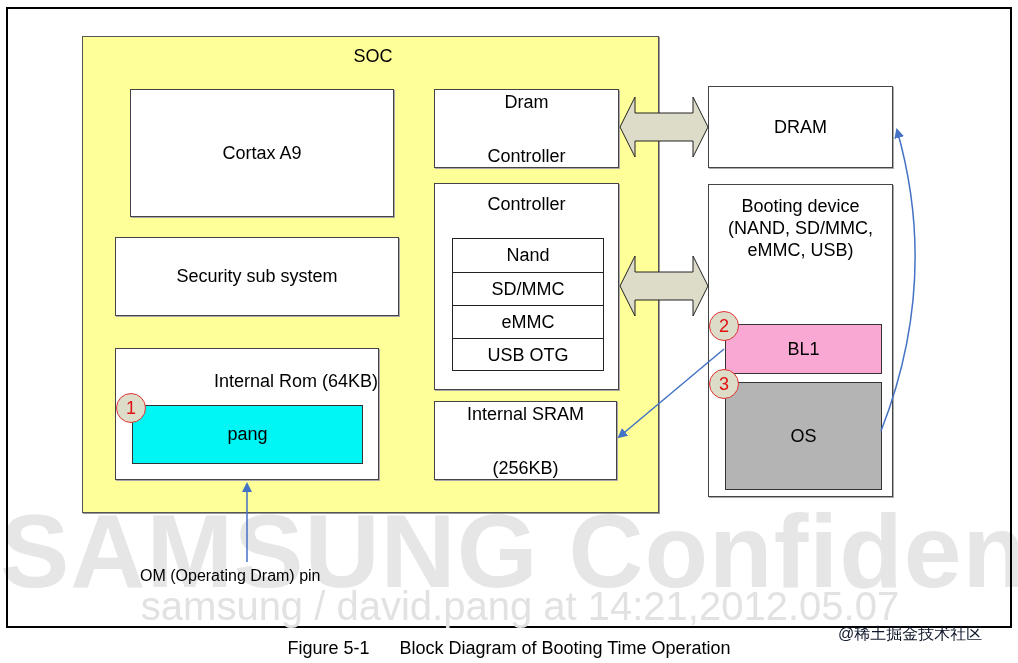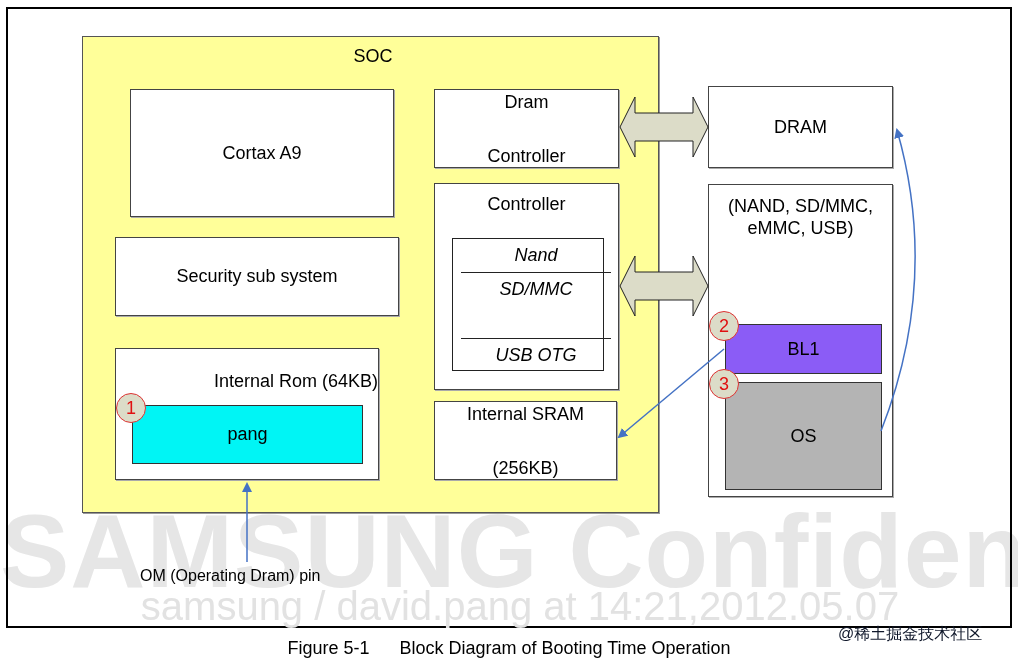--- a/index.html
+++ b/index.html
@@ -5,22 +5,22 @@
   html, body { margin: 0; padding: 0; background: #ffffff; }
   body { width: 1018px; height: 663px; position: relative; overflow: hidden;
          font-family: "Liberation Sans", "DejaVu Sans", sans-serif; color: #000; }
   .abs { position: absolute; box-sizing: border-box; }
   .frame { left: 6px; top: 7px; width: 1006px; height: 621px; border: 2px solid #000; }
   .soc { left: 82px; top: 36px; width: 577px; height: 477px; background: #ffff99;
          border: 1px solid #555; box-shadow: 1px 1px 0 #999; }
   .box { background: #fff; border: 1px solid #444; box-shadow: 1px 1px 0 #aaa; gap: 32px; }
   .lbl { position: absolute; font-size: 18px; line-height: 22px; text-align: center; }
   .center { display: flex; align-items: center; justify-content: center; text-align: center; }
-  .ctrl-row { position: absolute; left: 8px; width: 100%; height: 33px; border-top: 1px solid #222;
-              display: flex; align-items: center; justify-content: center; font-size: 18px; font-style: italic; }
+  .ctrl-row { position: absolute; left: 0; width: 100%; height: 33px; border-top: 1px solid #222;
+              display: flex; align-items: center; justify-content: center; font-size: 18px; }
   .ctrl-row:first-child { border-top: none; }
   .badge { position: absolute; width: 30px; height: 30px; border-radius: 50%;
            background: #dcdcc8; border: 1.5px solid #d33; color: #e01010;
            font-size: 18px; display: flex; align-items: center; justify-content: center; box-sizing: border-box; }
   .wm1 { position: absolute; left: 0; top: 496px; width: 1018px; text-align: center;
          font-size: 104px; font-weight: bold; color: #e6e6e6; letter-spacing: 1px; white-space: nowrap; line-height: 110px; }
   .wm2 { position: absolute; left: 40px; top: 584px; width: 960px; text-align: center;
          font-size: 40px; color: #e2e2e2; white-space: nowrap; line-height: 44px; }
   .wm3 { position: absolute; left: 838px; top: 624px; font-size: 16px; color: #0f172a; white-space: nowrap; }
   .caption { position: absolute; left: 0; top: 638px; width: 1018px; text-align: center;
@@ -56,39 +56,41 @@
 <div class="abs box center" style="left:434px; top:89px; width:185px; height:79px; font-size:18px; flex-direction:column; line-height:22px;">
   <span>Dram</span>
   <span>Controller</span>
 </div>
 
 <div class="abs box" style="left:434px; top:183px; width:185px; height:207px;">
   <div class="lbl" style="left:0; top:9px; width:100%;">Controller</div>
   <div class="abs" style="left:17px; top:54px; width:152px; height:133px; border:1px solid #222; background:#fff;">
     <div class="ctrl-row" style="top:0;">Nand</div>
     <div class="ctrl-row" style="top:33px;">SD/MMC</div>
+    <div class="ctrl-row" style="top:66px;">eMMC</div>
     <div class="ctrl-row" style="top:99px;">USB OTG</div>
   </div>
 </div>
 
 <div class="abs box center" style="left:434px; top:401px; width:183px; height:79px; font-size:18px; flex-direction:column; line-height:22px;">
   <span>Internal SRAM</span>
   <span>(256KB)</span>
 </div>
 
 <div class="abs box center" style="left:708px; top:86px; width:185px; height:82px; font-size:18px;">
   <span>DRAM</span>
 </div>
 
 <div class="abs box" style="left:708px; top:184px; width:185px; height:313px;">
   <div class="lbl" style="left:0; top:10px; width:100%; line-height:22px;">
+    <div>Booting device</div>
     <div>(NAND, SD/MMC,</div>
     <div>eMMC, USB)</div>
   </div>
-  <div class="abs center" style="left:16px; top:139px; width:157px; height:50px; background:#8b5cf6; border:1px solid #333; font-size:18px;">
+  <div class="abs center" style="left:16px; top:139px; width:157px; height:50px; background:#f9a8d4; border:1px solid #333; font-size:18px;">
     <span>BL1</span>
   </div>
   <div class="abs center" style="left:16px; top:197px; width:157px; height:108px; background:#b4b4b4; border:1px solid #333; font-size:18px;">
     <span>OS</span>
   </div>
 </div>
 
 <svg class="overlay" width="1018" height="663">
   <defs>
     <marker id="ah" markerWidth="10" markerHeight="10" refX="8" refY="5" orient="auto" markerUnits="userSpaceOnUse">

